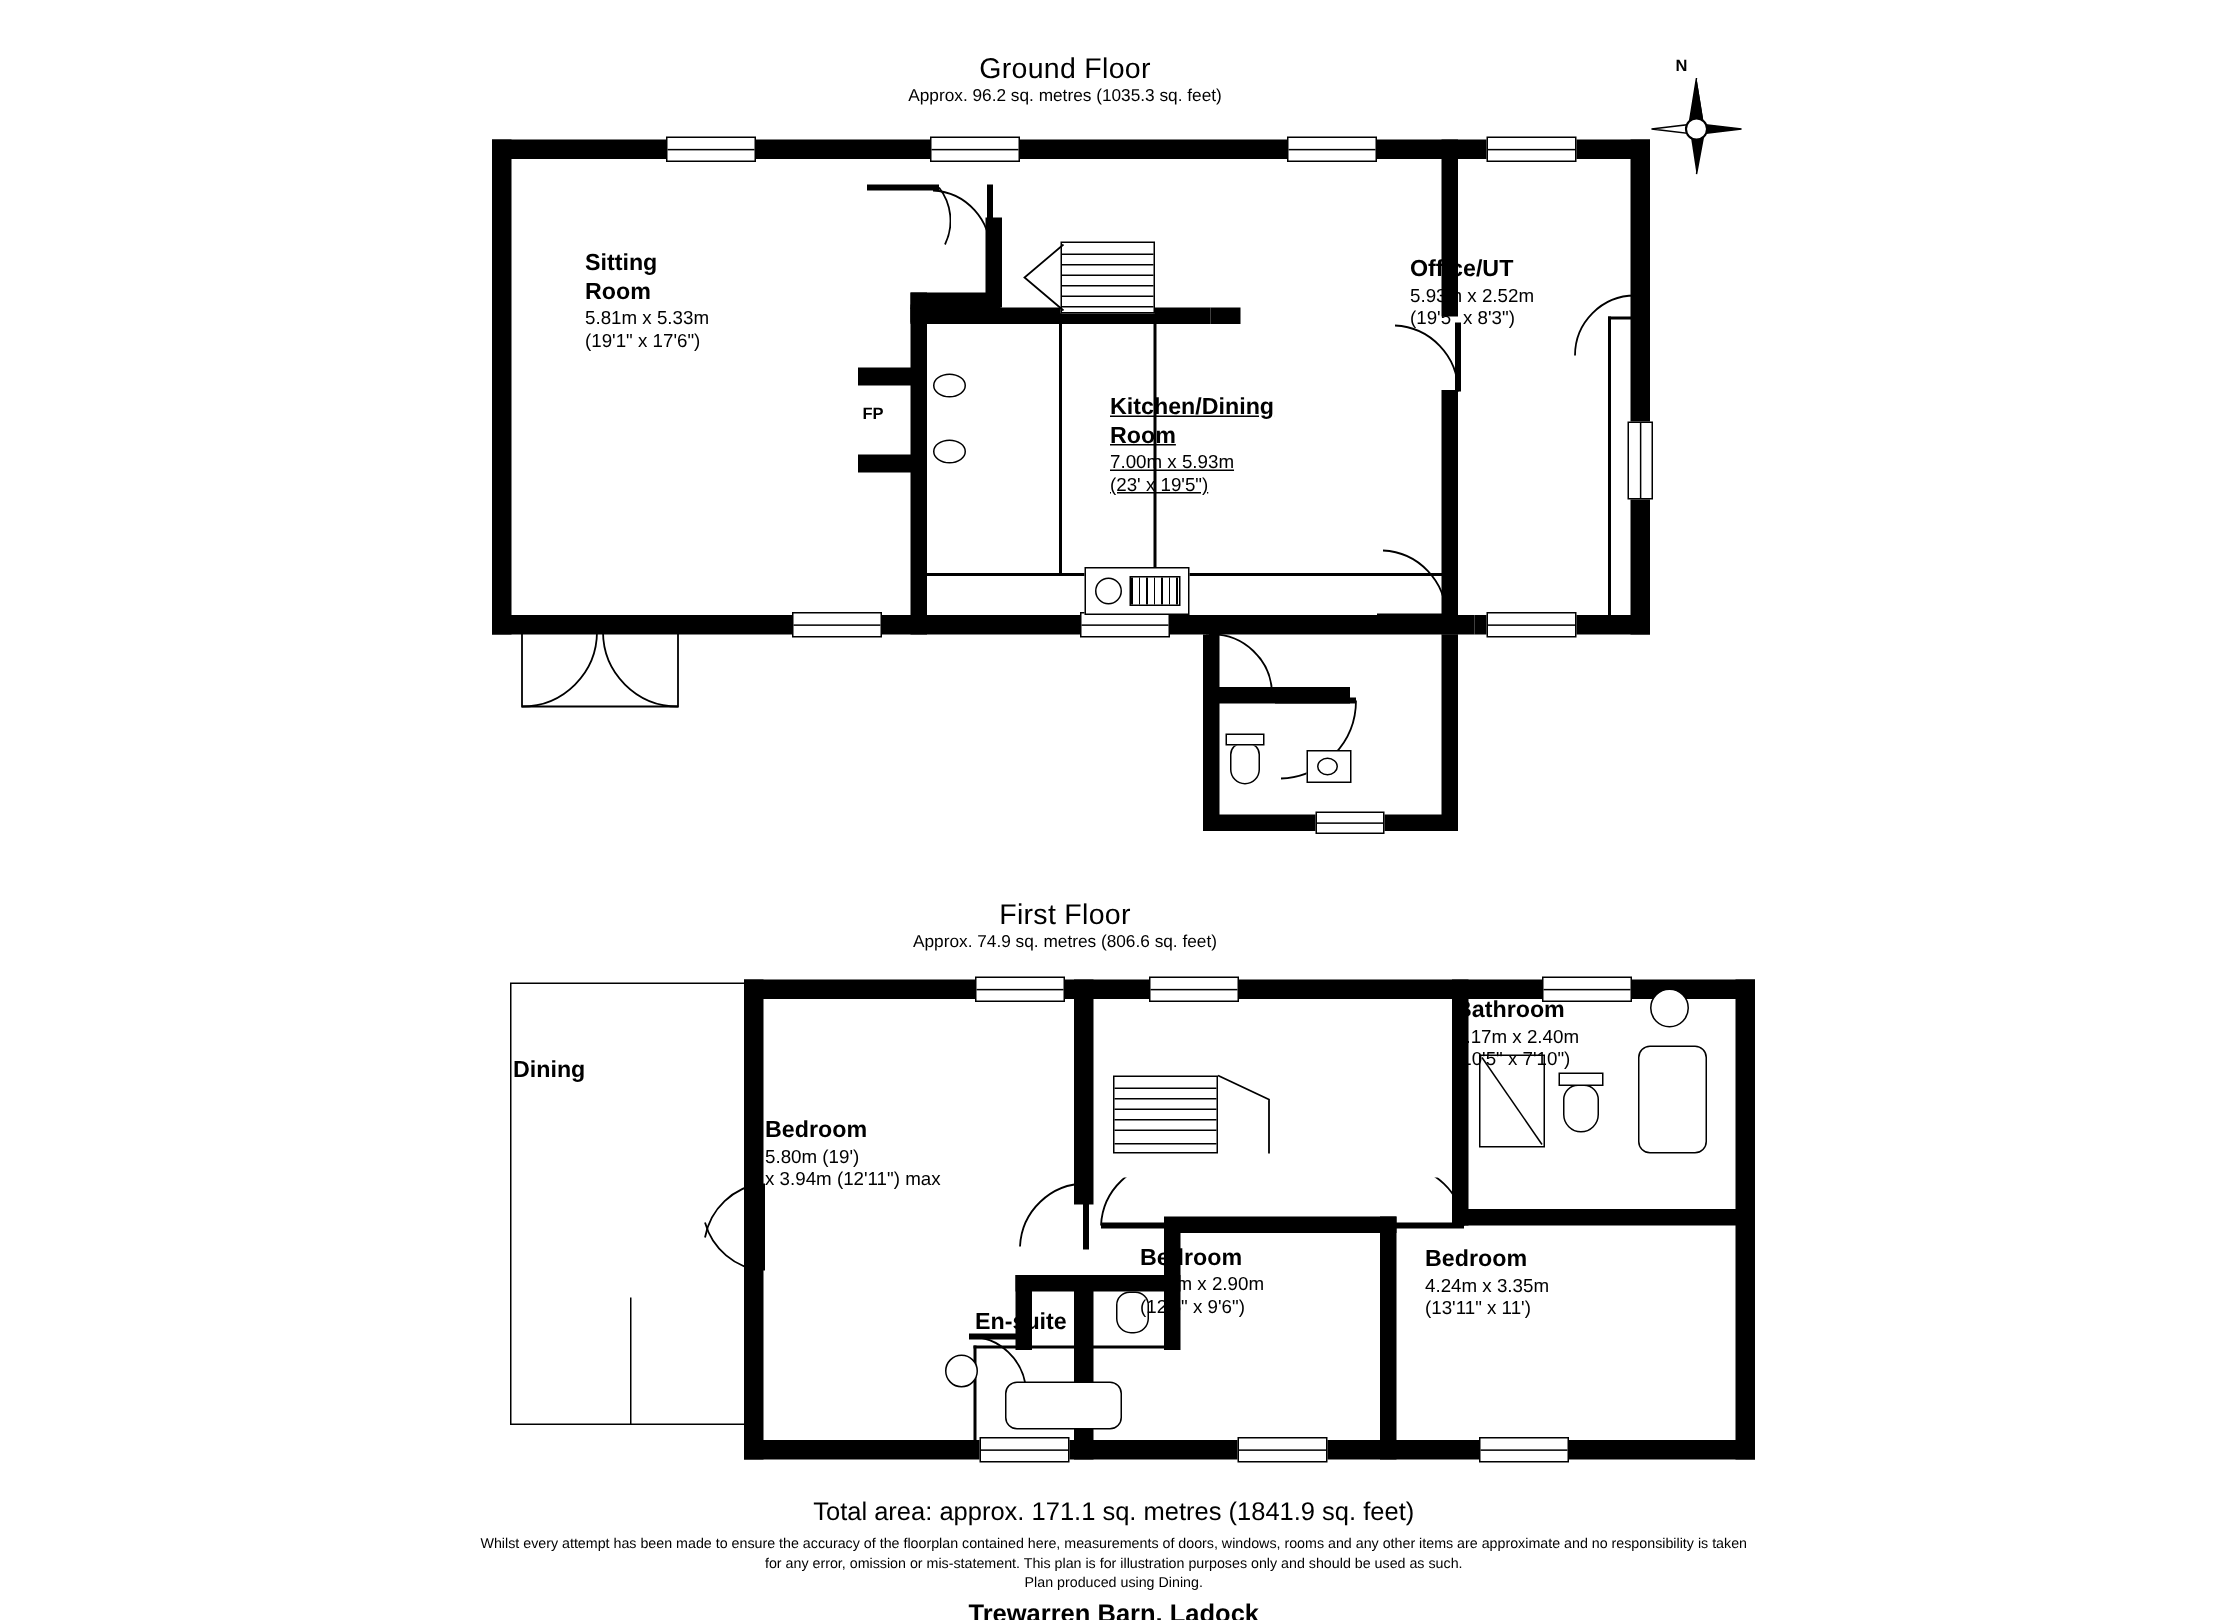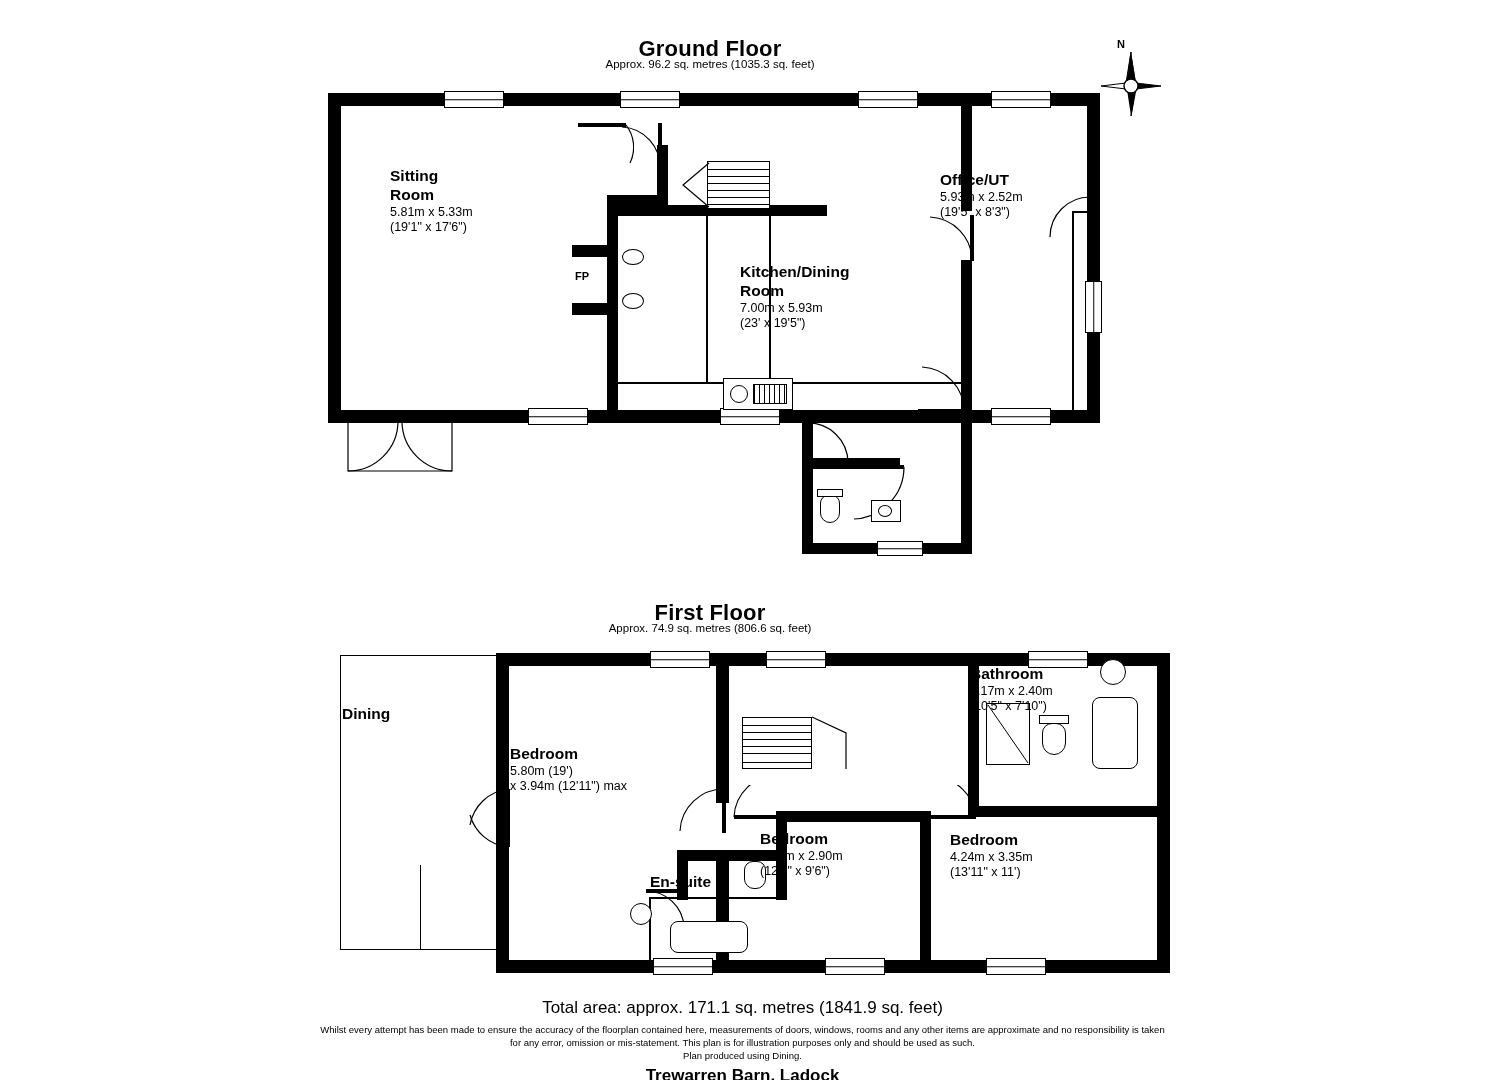--- a/index.html
+++ b/index.html
@@ -19,22 +19,22 @@
     position: absolute;
     left: 0; top: 0;
     width: 1485px;
     height: 1080px;
   }
   .abs { position: absolute; }
 
   
   .floor-title {
     text-align: center;
-    font-weight: bold;
-    font-size: 22px;
+    font-weight: normal;
+    font-size: 19px;
     letter-spacing: 0.2px;
   }
   .floor-sub {
     text-align: center;
     font-size: 11.5px;
   }
 
   
   .wall { position: absolute; background: #000000; }
   .thinwall { position: absolute; background: #000000; }
@@ -273,21 +273,21 @@
       <div class="fx" style="left:551px;top:415px;width:30px;height:22px;"></div>
       <div class="fx fx-round" style="left:558px;top:420px;width:14px;height:12px;"></div>
 
       <div class="room-label" style="left:70px;top:82px;width:220px;">
         <span class="name">Sitting</span>
         <span class="name">Room</span>
         <span class="dim">5.81m x 5.33m</span>
         <span class="dim">(19'1" x 17'6")</span>
       </div>
 
-      <div class="room-label" style="left:420px;top:178px;width:260px;">
+      <div class="room-label" style="left:420px;top:178px;width:260px;text-decoration:underline;">
         <span class="name">Kitchen/Dining</span>
         <span class="name">Room</span>
         <span class="dim">7.00m x 5.93m</span>
         <span class="dim">(23' x 19'5")</span>
       </div>
 
       <div class="room-label" style="left:620px;top:86px;width:190px;">
         <span class="name">Office/UT</span>
         <span class="dim">5.93m x 2.52m</span>
         <span class="dim">(19'5" x 8'3")</span>

